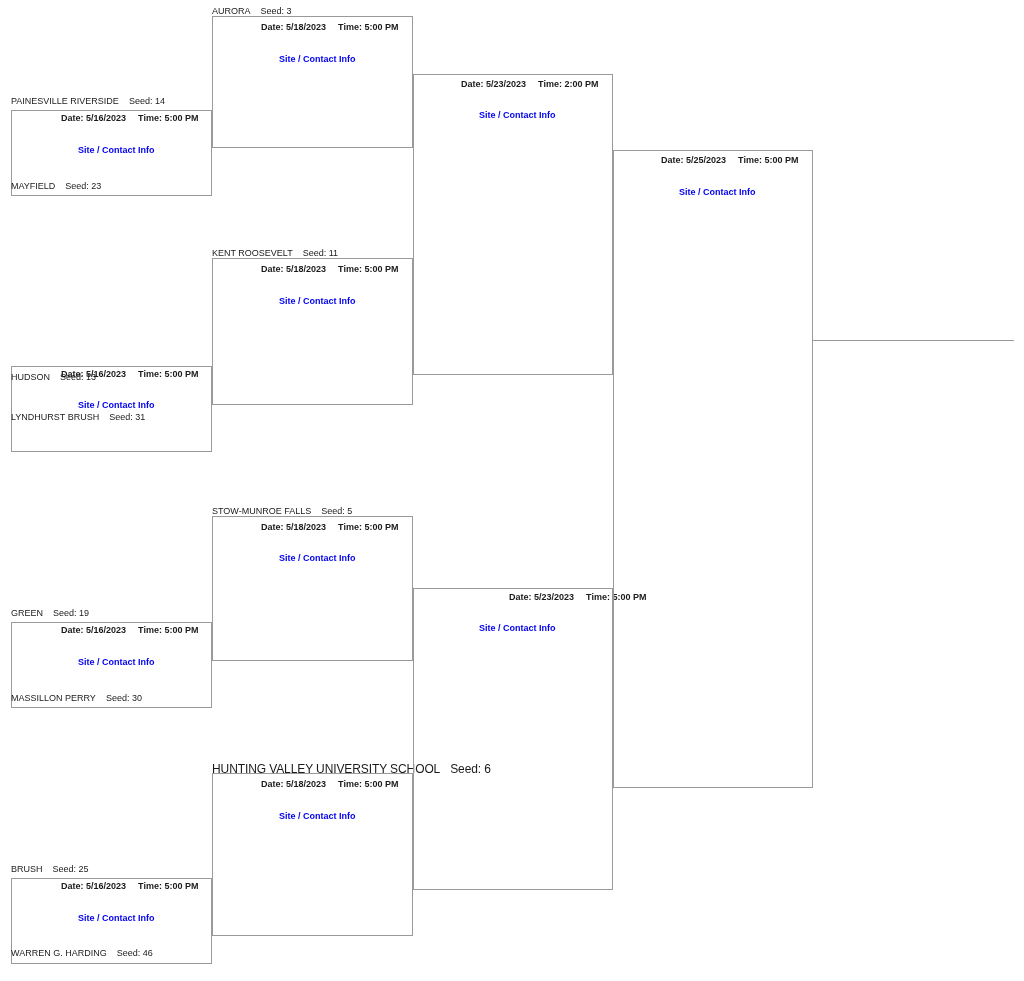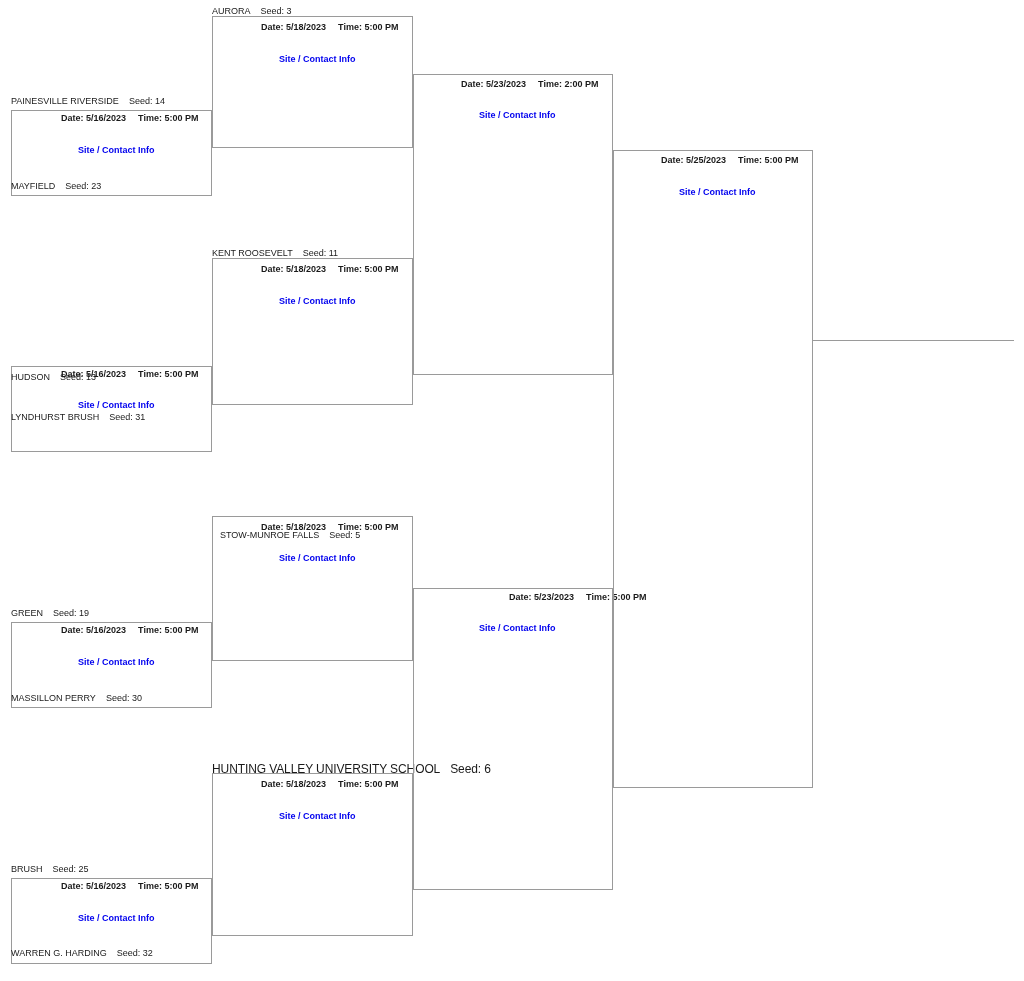--- a/index.html
+++ b/index.html
@@ -112,21 +112,21 @@
   <div class="datetime" style="left:61px; top:625px;">
     <span>Date: 5/16/2023</span><span class="tm">Time: 5:00 PM</span>
   </div>
   <div class="sitelink" style="left:78px; top:657px;">Site / Contact Info</div>
 
   <div class="brk box4" style="left:11px; top:878px; width:201px; height:86px;"></div>
   <div class="team" style="left:11px; top:864px;">
     <span>BRUSH</span><span class="seed">Seed: 25</span>
   </div>
   <div class="team" style="left:11px; top:948px;">
-    <span>WARREN G. HARDING</span><span class="seed">Seed: 32</span>
+    <span>WARREN G. HARDING</span><span class="seed">Seed: 46</span>
   </div>
   <div class="datetime" style="left:61px; top:881px;">
     <span>Date: 5/16/2023</span><span class="tm">Time: 5:00 PM</span>
   </div>
   <div class="sitelink" style="left:78px; top:913px;">Site / Contact Info</div>
 
   <div class="brk box4" style="left:212px; top:16px; width:201px; height:132px;"></div>
   <div class="team" style="left:212px; top:6px;">
     <span>AURORA</span><span class="seed">Seed: 3</span>
   </div>
@@ -138,21 +138,21 @@
   <div class="brk box4" style="left:212px; top:258px; width:201px; height:147px;"></div>
   <div class="team" style="left:212px; top:248px;">
     <span>KENT ROOSEVELT</span><span class="seed">Seed: 11</span>
   </div>
   <div class="datetime" style="left:261px; top:264px;">
     <span>Date: 5/18/2023</span><span class="tm">Time: 5:00 PM</span>
   </div>
   <div class="sitelink" style="left:279px; top:296px;">Site / Contact Info</div>
 
   <div class="brk box4" style="left:212px; top:516px; width:201px; height:145px;"></div>
-  <div class="team" style="left:220px; top:506px;margin-top:24px;">
+  <div class="team" style="left:212px; top:506px;">
     <span>STOW-MUNROE FALLS</span><span class="seed">Seed: 5</span>
   </div>
   <div class="datetime" style="left:261px; top:522px;">
     <span>Date: 5/18/2023</span><span class="tm">Time: 5:00 PM</span>
   </div>
   <div class="sitelink" style="left:279px; top:553px;">Site / Contact Info</div>
 
   <div class="brk box4" style="left:212px; top:773px; width:201px; height:163px;"></div>
   <div class="team tight" style="left:212px; top:764px;">
     <span>HUNTING VALLEY UNIVERSITY SCHOOL</span><span class="seed">Seed: 6</span>

